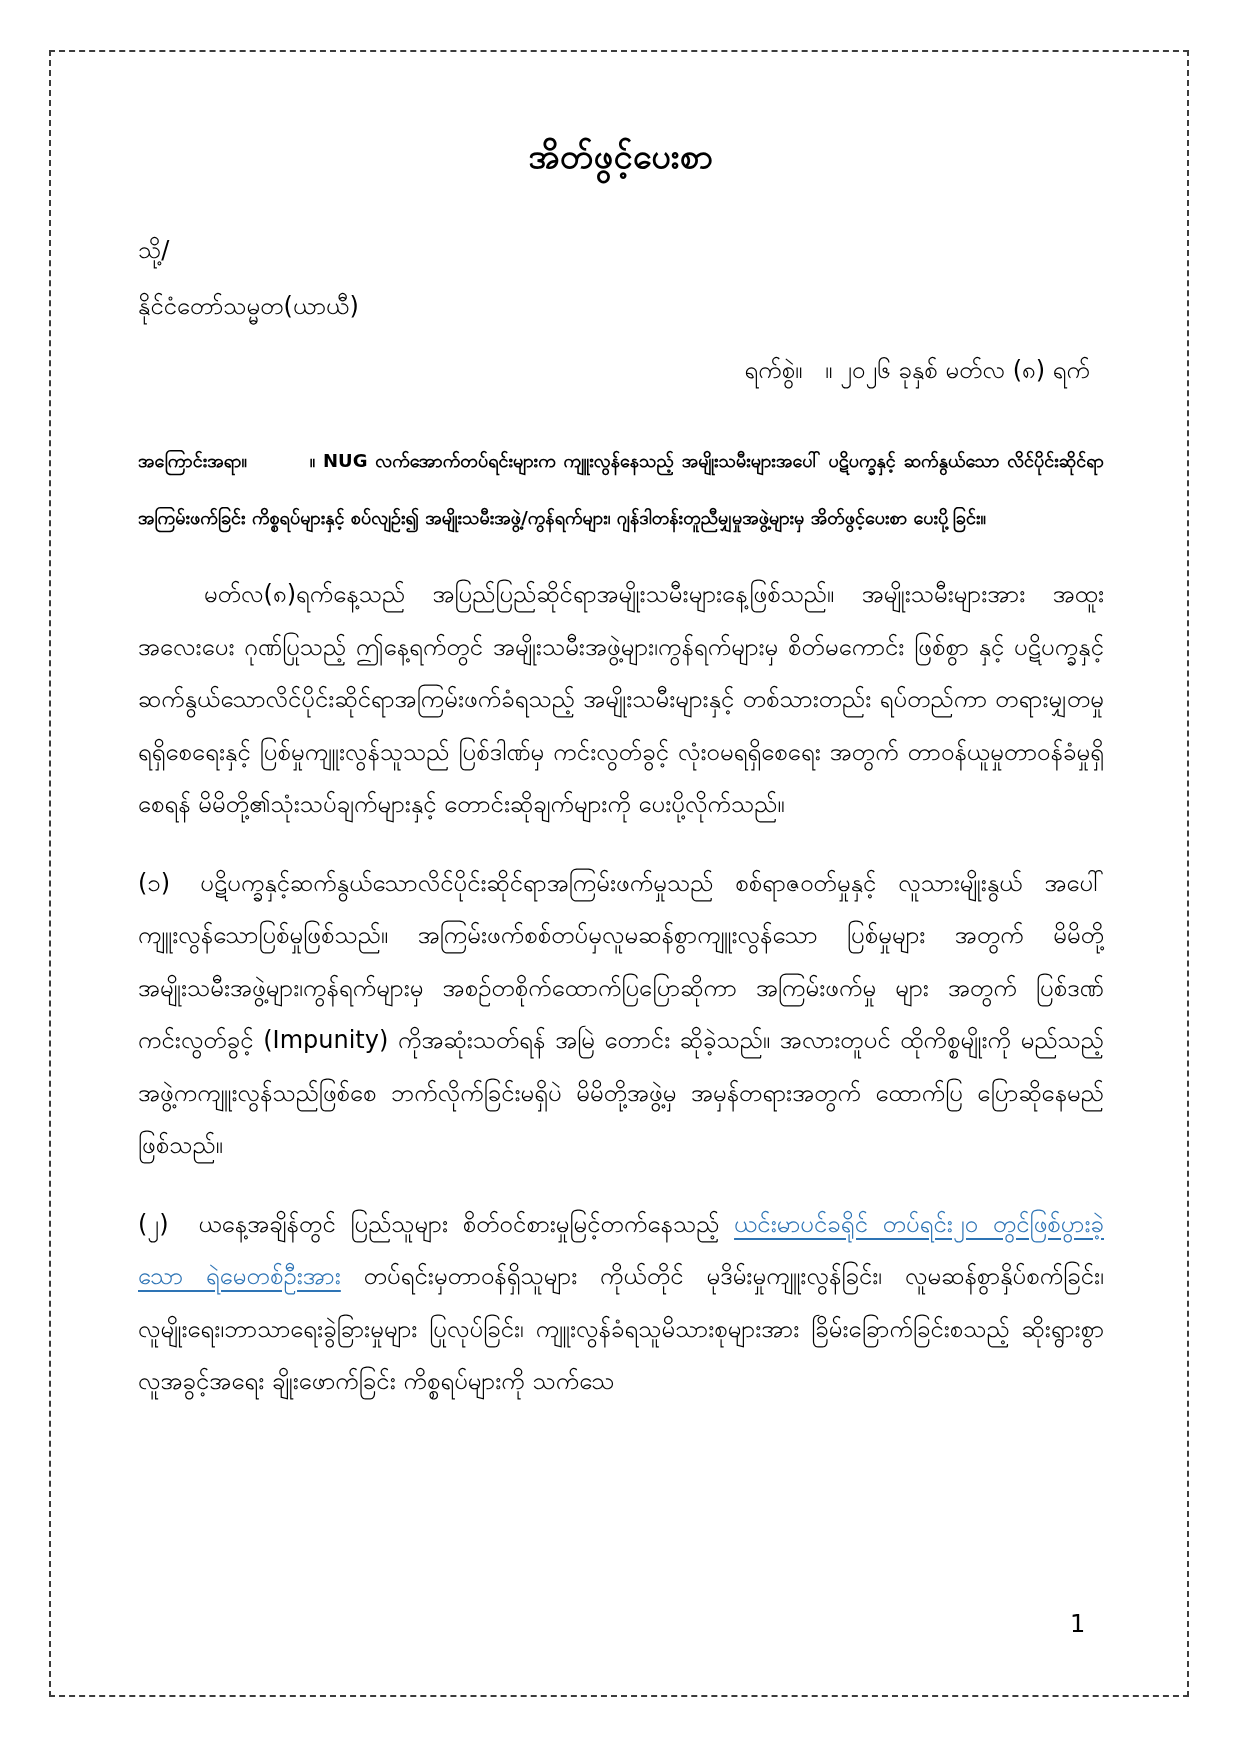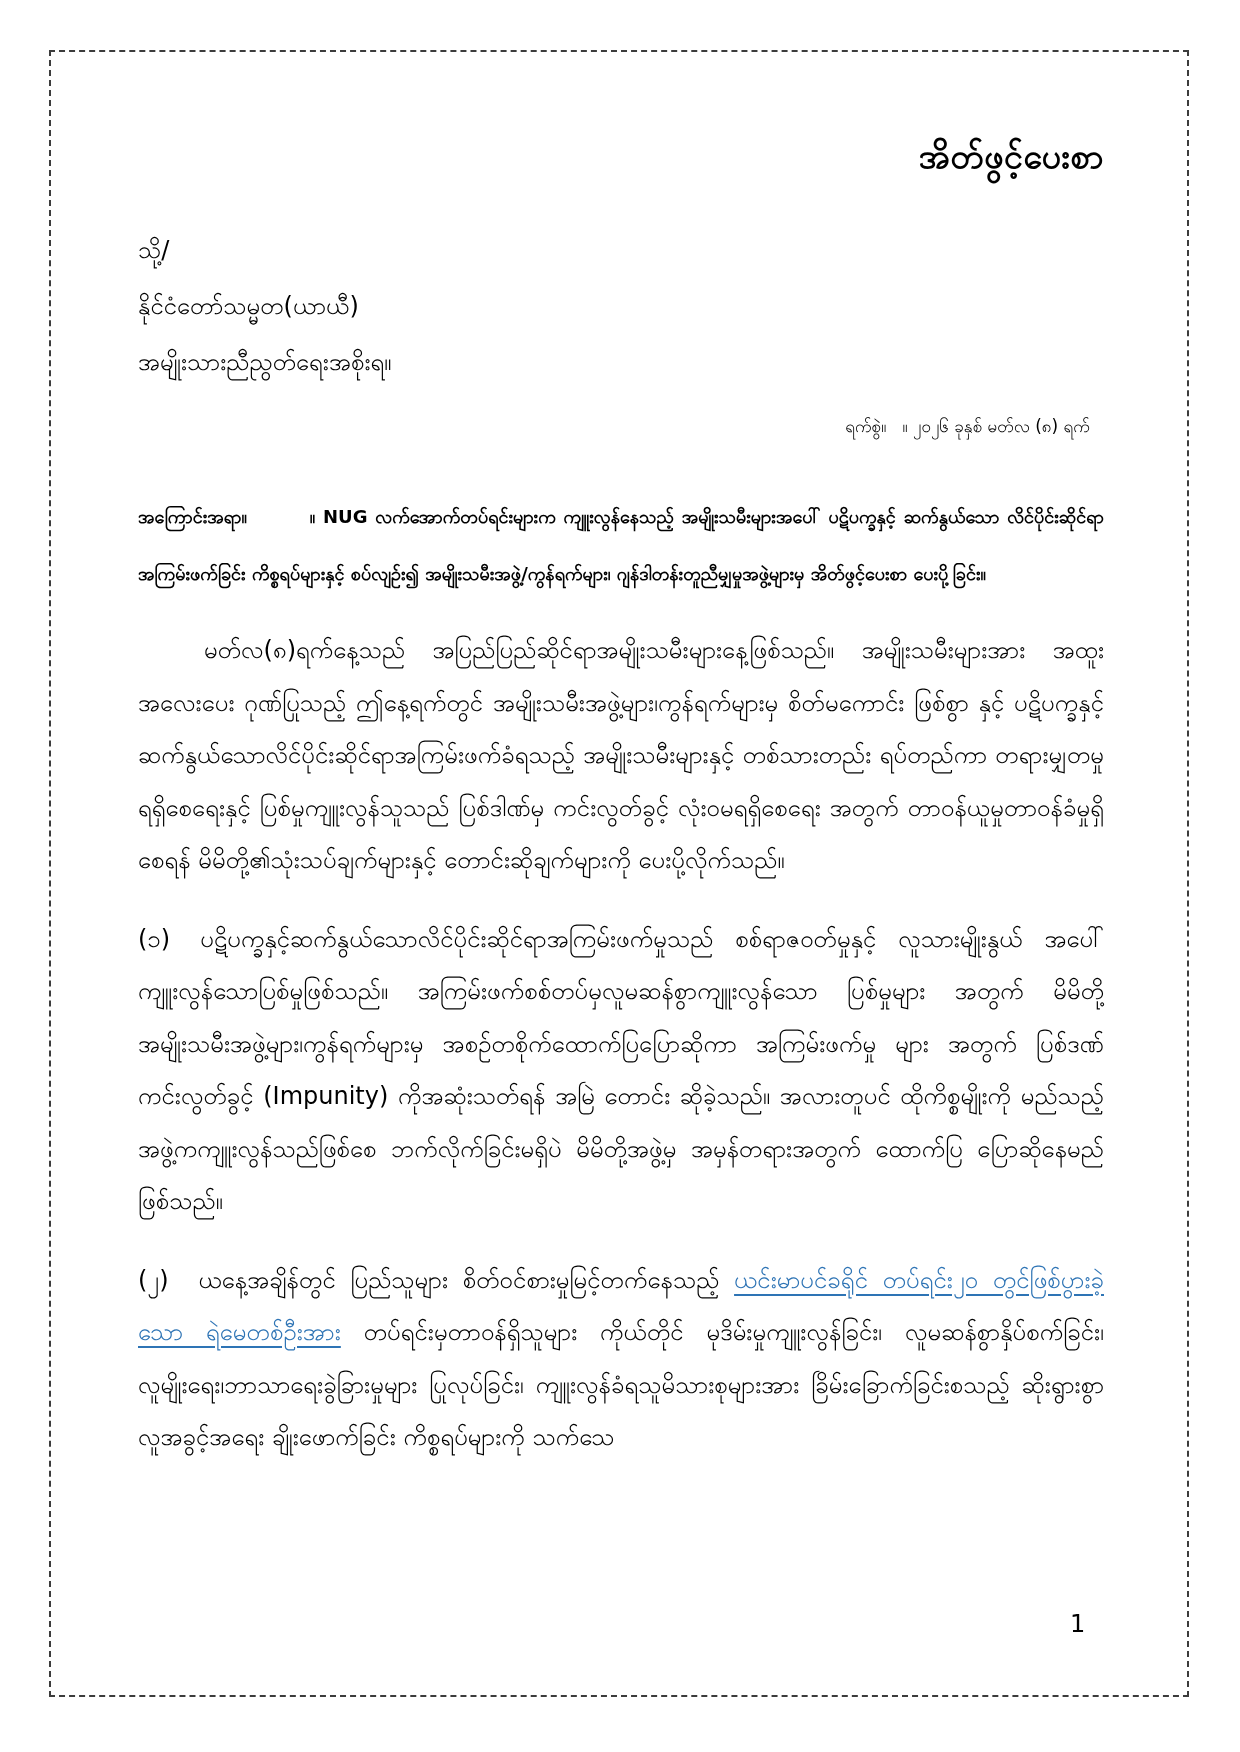--- a/index.html
+++ b/index.html
@@ -20,34 +20,34 @@
     border: 2px dashed #3c3c3c;
     background: #ffffff;
   }
   .content {
     position: absolute;
     left: 138px;
     top: 130px;
     width: 966px;
   }
   .doc-title {
-    text-align: right;
+    text-align: center;
     font-size: 34px;
     font-weight: bold;
     line-height: 52px;
     letter-spacing: 0.5px;
   }
   .to-block {
     margin-top: 40px;
     font-size: 24px;
     line-height: 56px;
   }
   .date-line {
     margin-top: 8px;
-    font-size: 17px;
+    font-size: 24px;
     line-height: 56px;
     text-align: right;
     padding-right: 14px;
   }
   .subject {
     margin-top: 34px;
     font-size: 18px;
     font-weight: bold;
     line-height: 57px;
     text-align: justify;
@@ -90,21 +90,20 @@
 
 <div class="page-boundary"></div>
 
 <div class="content">
 
   <h1 class="doc-title">အိတ်ဖွင့်ပေးစာ</h1>
 
   <div class="to-block">
     <div>သို့/</div>
     <div>နိုင်ငံတော်သမ္မတ(ယာယီ)</div>
-    <div>အမျိုးသားညီညွတ်ရေးအစိုးရ။</div>
   </div>
 
   <div class="date-line">ရက်စွဲ။&nbsp;&nbsp;&nbsp;။ ၂၀၂၆ ခုနှစ် မတ်လ (၈) ရက်</div>
 
   <p class="subject">အကြောင်းအရာ။&nbsp;&nbsp;&nbsp;&nbsp;&nbsp;&nbsp;&nbsp;&nbsp;။ NUG လက်အောက်တပ်ရင်းများက ကျူးလွန်နေသည့် အမျိုးသမီးများအပေါ် ပဋိပက္ခနှင့် ဆက်နွယ်သော လိင်ပိုင်းဆိုင်ရာ အကြမ်းဖက်ခြင်း ကိစ္စရပ်များနှင့် စပ်လျဉ်း၍ အမျိုးသမီးအဖွဲ့/ကွန်ရက်များ၊ ဂျန်ဒါတန်းတူညီမျှမှုအဖွဲ့များမှ အိတ်ဖွင့်ပေးစာ ပေးပို့ခြင်း။</p>
 
   <p class="body-para intro">မတ်လ(၈)ရက်နေ့သည် အပြည်ပြည်ဆိုင်ရာအမျိုးသမီးများနေ့ဖြစ်သည်။ အမျိုးသမီးများအား အထူးအလေးပေး ဂုဏ်ပြုသည့် ဤနေ့ရက်တွင် အမျိုးသမီးအဖွဲ့များ၊ကွန်ရက်များမှ စိတ်မကောင်း ဖြစ်စွာ နှင့် ပဋိပက္ခနှင့်ဆက်နွယ်သောလိင်ပိုင်းဆိုင်ရာအကြမ်းဖက်ခံရသည့် အမျိုးသမီးများနှင့် တစ်သားတည်း ရပ်တည်ကာ တရားမျှတမှုရရှိစေရေးနှင့် ပြစ်မှုကျူးလွန်သူသည် ပြစ်ဒါဏ်မှ ကင်းလွတ်ခွင့် လုံးဝမရရှိစေရေး အတွက် တာဝန်ယူမှုတာဝန်ခံမှုရှိစေရန် မိမိတို့၏သုံးသပ်ချက်များနှင့် တောင်းဆိုချက်များကို ပေးပို့လိုက်သည်။</p>
 
   <p class="body-para section">
     <span class="sec-num">(၁)</span><span class="sec-bold">ပဋိပက္ခနှင့်ဆက်နွယ်သောလိင်ပိုင်းဆိုင်ရာအကြမ်းဖက်မှုသည် စစ်ရာဇဝတ်မှုနှင့် လူသားမျိုးနွယ် အပေါ်ကျူးလွန်သောပြစ်မှုဖြစ်သည်။</span><span> အကြမ်းဖက်စစ်တပ်မှလူမဆန်စွာကျူးလွန်သော ပြစ်မှုများ အတွက် မိမိတို့အမျိုးသမီးအဖွဲ့များ၊ကွန်ရက်များမှ အစဉ်တစိုက်ထောက်ပြပြောဆိုကာ အကြမ်းဖက်မှု များ အတွက် ပြစ်ဒဏ်ကင်းလွတ်ခွင့် (Impunity) ကိုအဆုံးသတ်ရန် အမြဲ တောင်း ဆိုခဲ့သည်။ အလားတူပင် ထိုကိစ္စမျိုးကို မည်သည့်အဖွဲ့ကကျူးလွန်သည်ဖြစ်စေ ဘက်လိုက်ခြင်းမရှိပဲ မိမိတို့အဖွဲ့မှ အမှန်တရားအတွက် ထောက်ပြ ပြောဆိုနေမည်ဖြစ်သည်။</span>

